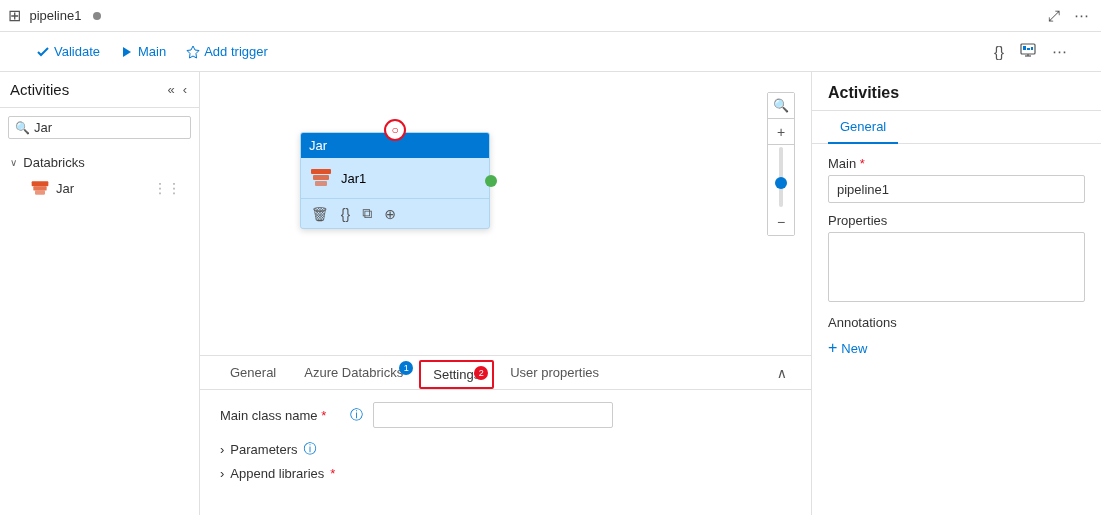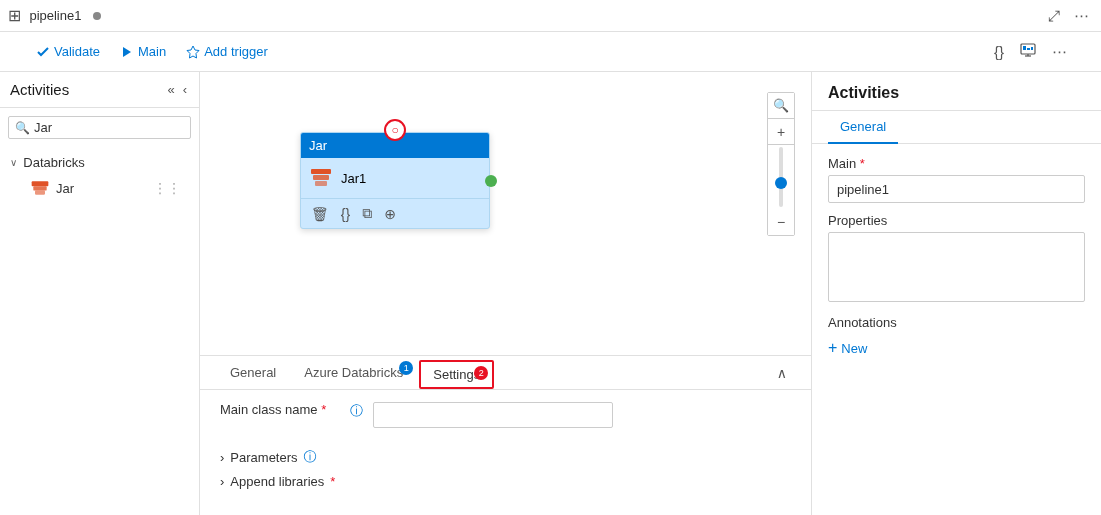--- a/index.html
+++ b/index.html
@@ -139,21 +139,21 @@
       position: absolute; top: 4px; right: 4px; background: #0078d4; color: #fff;
       font-size: 9px; width: 14px; height: 14px; border-radius: 50%;
       display: flex; align-items: center; justify-content: center;
     }
     .bottom-tab-collapse {
       margin-left: auto; background: none; border: none; cursor: pointer;
       color: #555; font-size: 14px; padding: 4px 8px;
     }
 
     .bottom-content { padding: 12px 20px; }
-    .form-row { display: flex; gap: 10px; margin-bottom: 16px; }
+    .form-row { display: flex; align-items: center; gap: 10px; margin-bottom: 8px; }
     .form-label { font-size: 13px; color: #333; min-width: 120px; }
     .form-label-required::after { content: ' *'; color: #e81123; }
     .form-input {
       height: 26px; border: 1px solid #ccc; border-radius: 2px; padding: 0 6px;
       font-size: 13px; color: #333; width: 240px; outline: none;
     }
     .info-icon { color: #0078d4; font-size: 13px; cursor: pointer; }
 
     .expandable-row {
       display: flex; align-items: center; gap: 6px; padding: 4px 0;
@@ -314,20 +314,23 @@
           <span>General</span>
         </div>
         <div class="bottom-tab" style="position:relative;">
           <span>Azure Databricks</span>
           <span class="tab-badge">1</span>
         </div>
         <div class="bottom-tab active-border" style="position:relative; border:2px solid #e81123; color:#333; margin: 4px 2px 0; padding:5px 12px; border-radius:2px;">
           <span>Settings</span>
           <span class="tab-badge" style="background:#e81123;">2</span>
         </div>
+        <div class="bottom-tab">
+          <span>User properties</span>
+        </div>
         <button class="bottom-tab-collapse">∧</button>
       </div>
 
       <div class="bottom-content">
         <div class="form-row">
           <span class="form-label form-label-required">Main class name</span>
           <span class="info-icon">ⓘ</span>
           <input type="text" class="form-input" value="" style="">
         </div>
 

